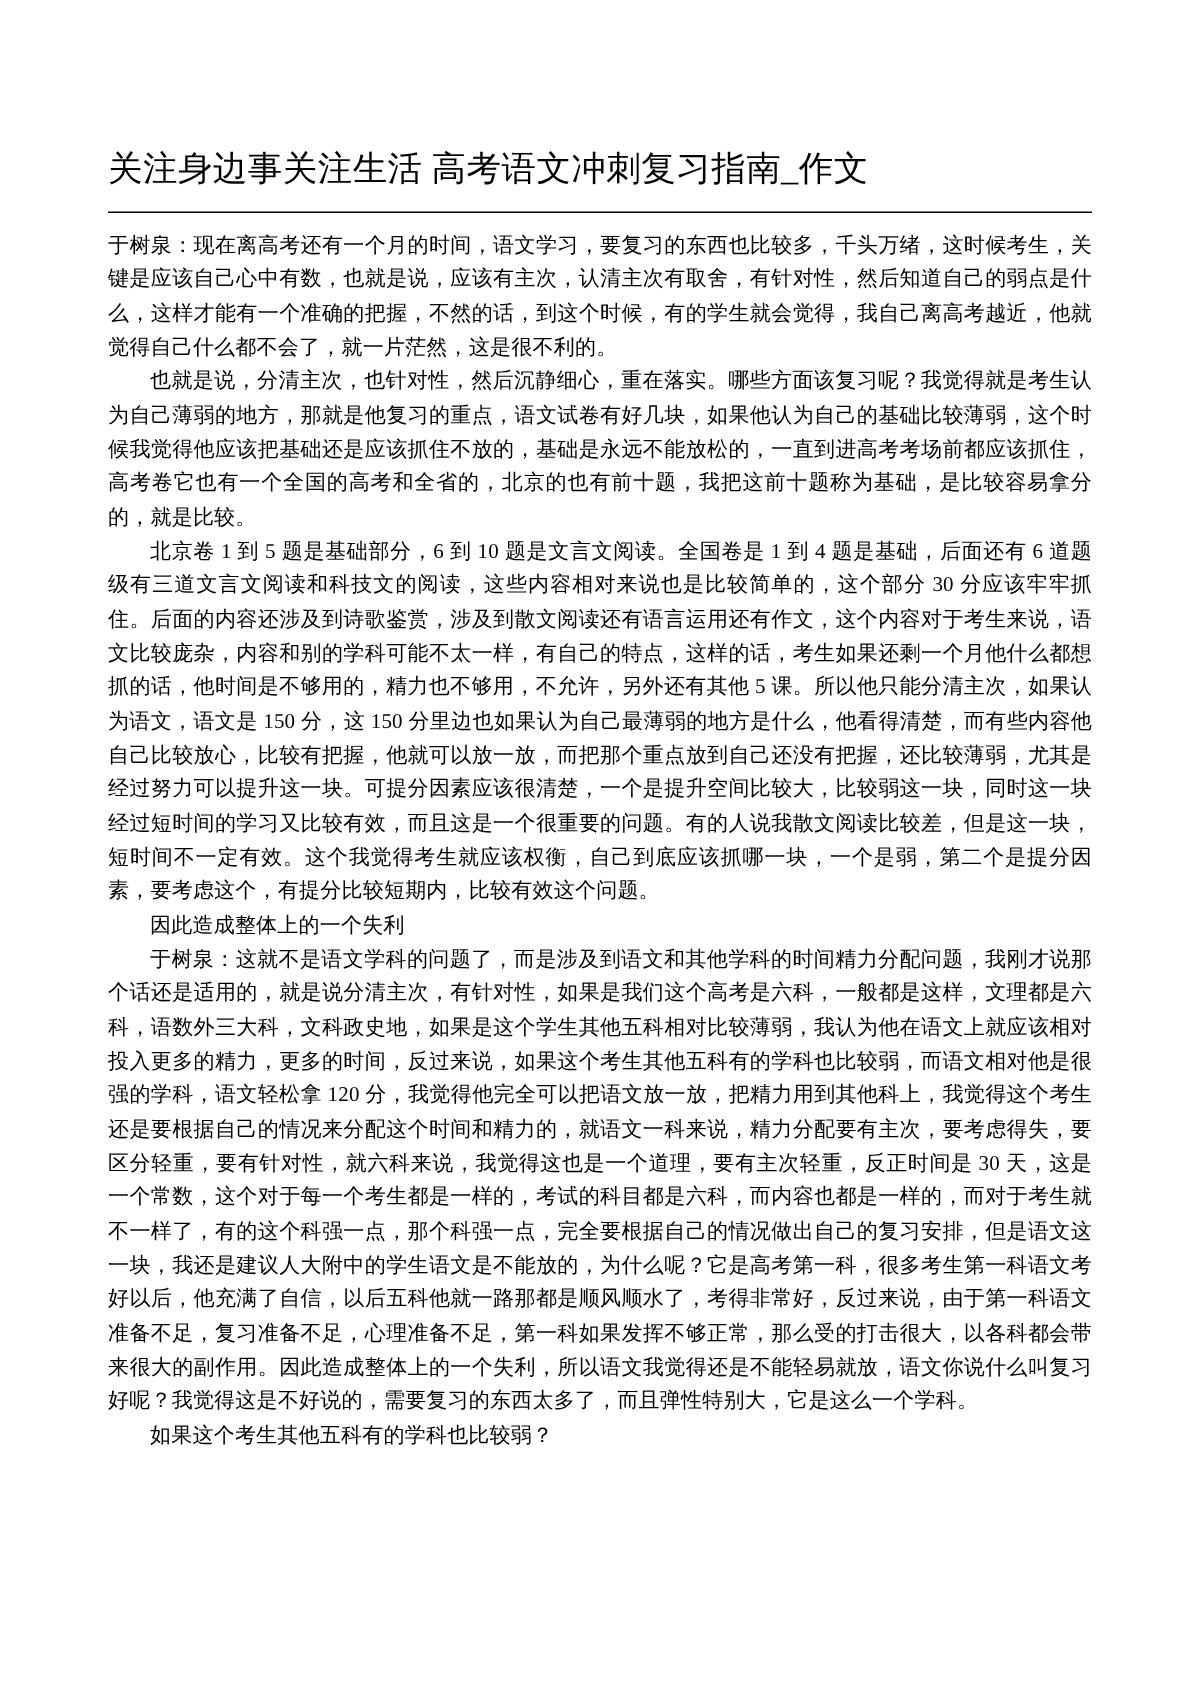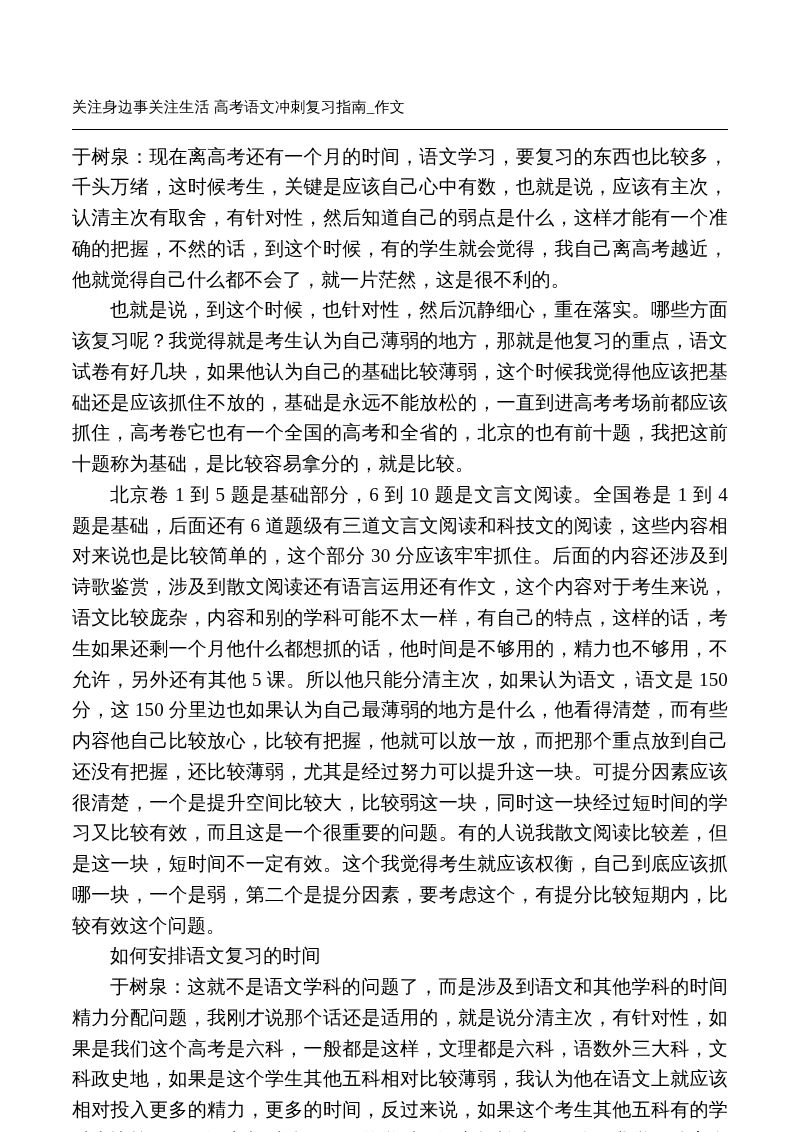--- a/index.html
+++ b/index.html
@@ -15,36 +15,36 @@
   }
   .page {
     width: 800px;
     height: 1132px;
     box-sizing: border-box;
     padding: 96px 72px 40px 72px;
     position: relative;
     background: #ffffff;
   }
   .doc-title {
-    font-size: 15px;
+    font-size: 23px;
     font-weight: normal;
     line-height: 1.5;
     margin: 0 0 10px 0;
     letter-spacing: 0.3px;
     font-family: "Liberation Serif", "DejaVu Serif", serif;
   }
   .title-rule {
     border: 0;
     border-top: 1px solid #000000;
     margin: 0 0 12px 0;
     width: 100%;
   }
   .body-text p {
     margin: 0;
-    font-size: 19px;
+    font-size: 14px;
     line-height: 1.62;
     text-align: justify;
     text-justify: inter-ideograph;
     letter-spacing: 0.15px;
   }
   .body-text p.indent {
     text-indent: 2em;
   }
   .body-text p.noindent {
     text-indent: 0;
@@ -53,20 +53,20 @@
 </head>
 <body>
 
 <div class="page">
 
   <h1 class="doc-title">关注身边事关注生活 高考语文冲刺复习指南_作文</h1>
   <hr class="title-rule">
 
   <div class="body-text">
     <p class="noindent">于树泉：现在离高考还有一个月的时间，语文学习，要复习的东西也比较多，千头万绪，这时候考生，关键是应该自己心中有数，也就是说，应该有主次，认清主次有取舍，有针对性，然后知道自己的弱点是什么，这样才能有一个准确的把握，不然的话，到这个时候，有的学生就会觉得，我自己离高考越近，他就觉得自己什么都不会了，就一片茫然，这是很不利的。</p>
-    <p class="indent">也就是说，到这个时候，也针对性，然后沉静细心，重在落实。哪些方面该复习呢？我觉得就是考生认为自己薄弱的地方，那就是他复习的重点，语文试卷有好几块，如果他认为自己的基础比较薄弱，这个时候我觉得他应该把基础还是应该抓住不放的，基础是永远不能放松的，一直到进高考考场前都应该抓住，高考卷它也有一个全国的高考和全省的，北京的也有前十题，我把这前十题称为基础，是比较容易拿分的，就是比较。</p>
+    <p class="indent">也就是说，分清主次，也针对性，然后沉静细心，重在落实。哪些方面该复习呢？我觉得就是考生认为自己薄弱的地方，那就是他复习的重点，语文试卷有好几块，如果他认为自己的基础比较薄弱，这个时候我觉得他应该把基础还是应该抓住不放的，基础是永远不能放松的，一直到进高考考场前都应该抓住，高考卷它也有一个全国的高考和全省的，北京的也有前十题，我把这前十题称为基础，是比较容易拿分的，就是比较。</p>
     <p class="indent">北京卷 1 到 5 题是基础部分，6 到 10 题是文言文阅读。全国卷是 1 到 4 题是基础，后面还有 6 道题级有三道文言文阅读和科技文的阅读，这些内容相对来说也是比较简单的，这个部分 30 分应该牢牢抓住。后面的内容还涉及到诗歌鉴赏，涉及到散文阅读还有语言运用还有作文，这个内容对于考生来说，语文比较庞杂，内容和别的学科可能不太一样，有自己的特点，这样的话，考生如果还剩一个月他什么都想抓的话，他时间是不够用的，精力也不够用，不允许，另外还有其他 5 课。所以他只能分清主次，如果认为语文，语文是 150 分，这 150 分里边也如果认为自己最薄弱的地方是什么，他看得清楚，而有些内容他自己比较放心，比较有把握，他就可以放一放，而把那个重点放到自己还没有把握，还比较薄弱，尤其是经过努力可以提升这一块。可提分因素应该很清楚，一个是提升空间比较大，比较弱这一块，同时这一块经过短时间的学习又比较有效，而且这是一个很重要的问题。有的人说我散文阅读比较差，但是这一块，短时间不一定有效。这个我觉得考生就应该权衡，自己到底应该抓哪一块，一个是弱，第二个是提分因素，要考虑这个，有提分比较短期内，比较有效这个问题。</p>
-    <p class="indent">如何安排语文复习的时间</p>
+    <p class="indent">因此造成整体上的一个失利</p>
     <p class="indent">于树泉：这就不是语文学科的问题了，而是涉及到语文和其他学科的时间精力分配问题，我刚才说那个话还是适用的，就是说分清主次，有针对性，如果是我们这个高考是六科，一般都是这样，文理都是六科，语数外三大科，文科政史地，如果是这个学生其他五科相对比较薄弱，我认为他在语文上就应该相对投入更多的精力，更多的时间，反过来说，如果这个考生其他五科有的学科也比较弱，而语文相对他是很强的学科，语文轻松拿 120 分，我觉得他完全可以把语文放一放，把精力用到其他科上，我觉得这个考生还是要根据自己的情况来分配这个时间和精力的，就语文一科来说，精力分配要有主次，要考虑得失，要区分轻重，要有针对性，就六科来说，我觉得这也是一个道理，要有主次轻重，反正时间是 30 天，这是一个常数，这个对于每一个考生都是一样的，考试的科目都是六科，而内容也都是一样的，而对于考生就不一样了，有的这个科强一点，那个科强一点，完全要根据自己的情况做出自己的复习安排，但是语文这一块，我还是建议人大附中的学生语文是不能放的，为什么呢？它是高考第一科，很多考生第一科语文考好以后，他充满了自信，以后五科他就一路那都是顺风顺水了，考得非常好，反过来说，由于第一科语文准备不足，复习准备不足，心理准备不足，第一科如果发挥不够正常，那么受的打击很大，以各科都会带来很大的副作用。因此造成整体上的一个失利，所以语文我觉得还是不能轻易就放，语文你说什么叫复习好呢？我觉得这是不好说的，需要复习的东西太多了，而且弹性特别大，它是这么一个学科。</p>
     <p class="indent">如果这个考生其他五科有的学科也比较弱？</p>
   </div>
 
 </div>
 
 </body></html>

